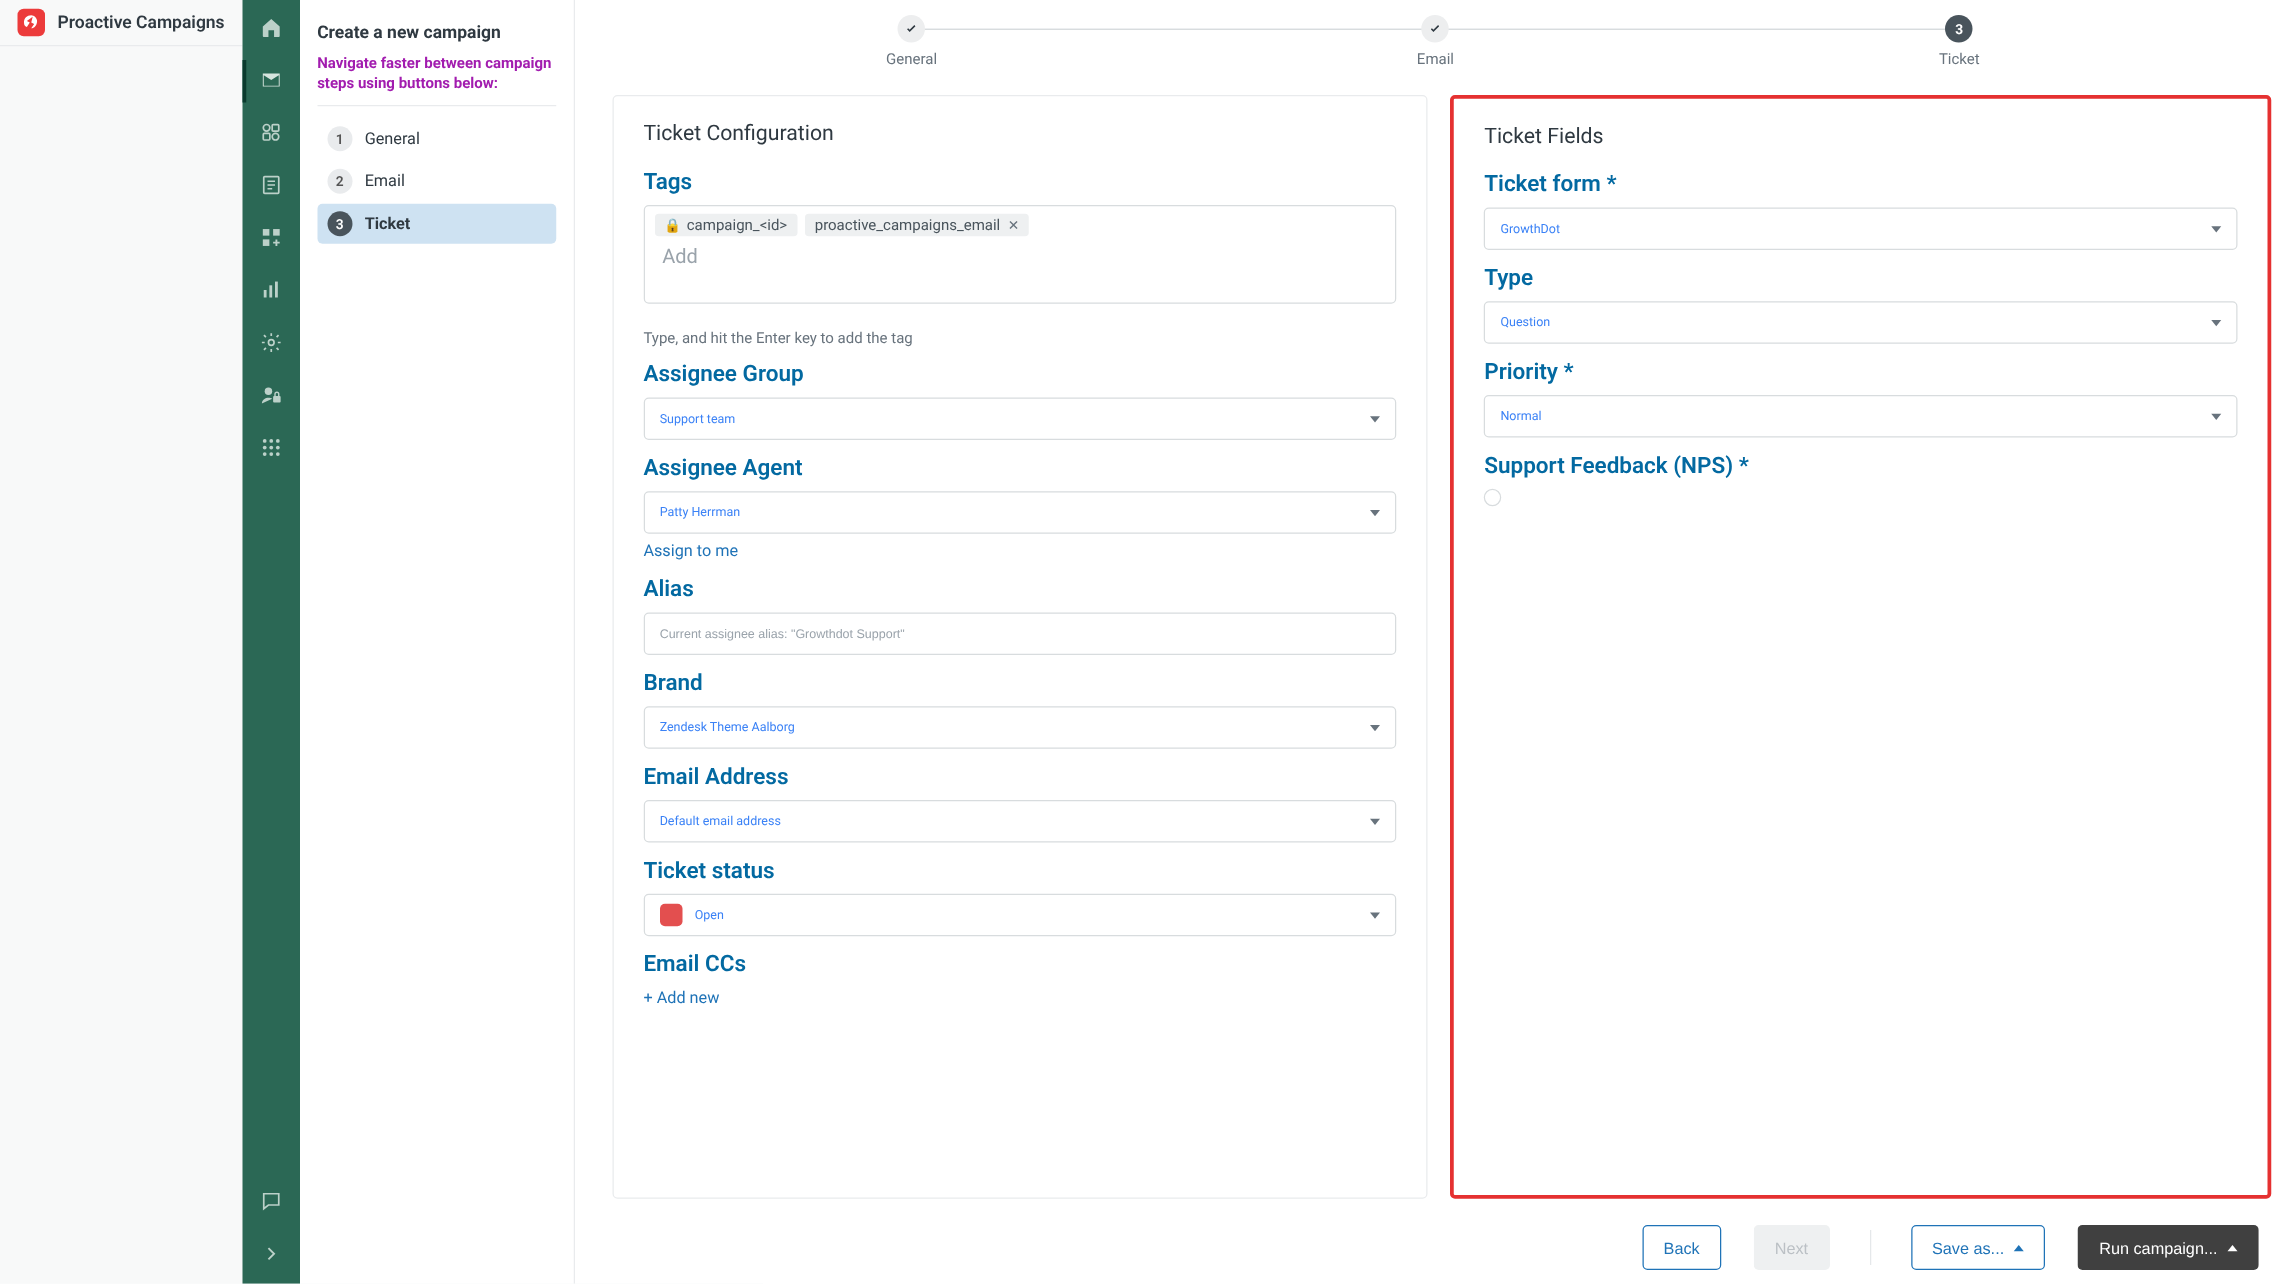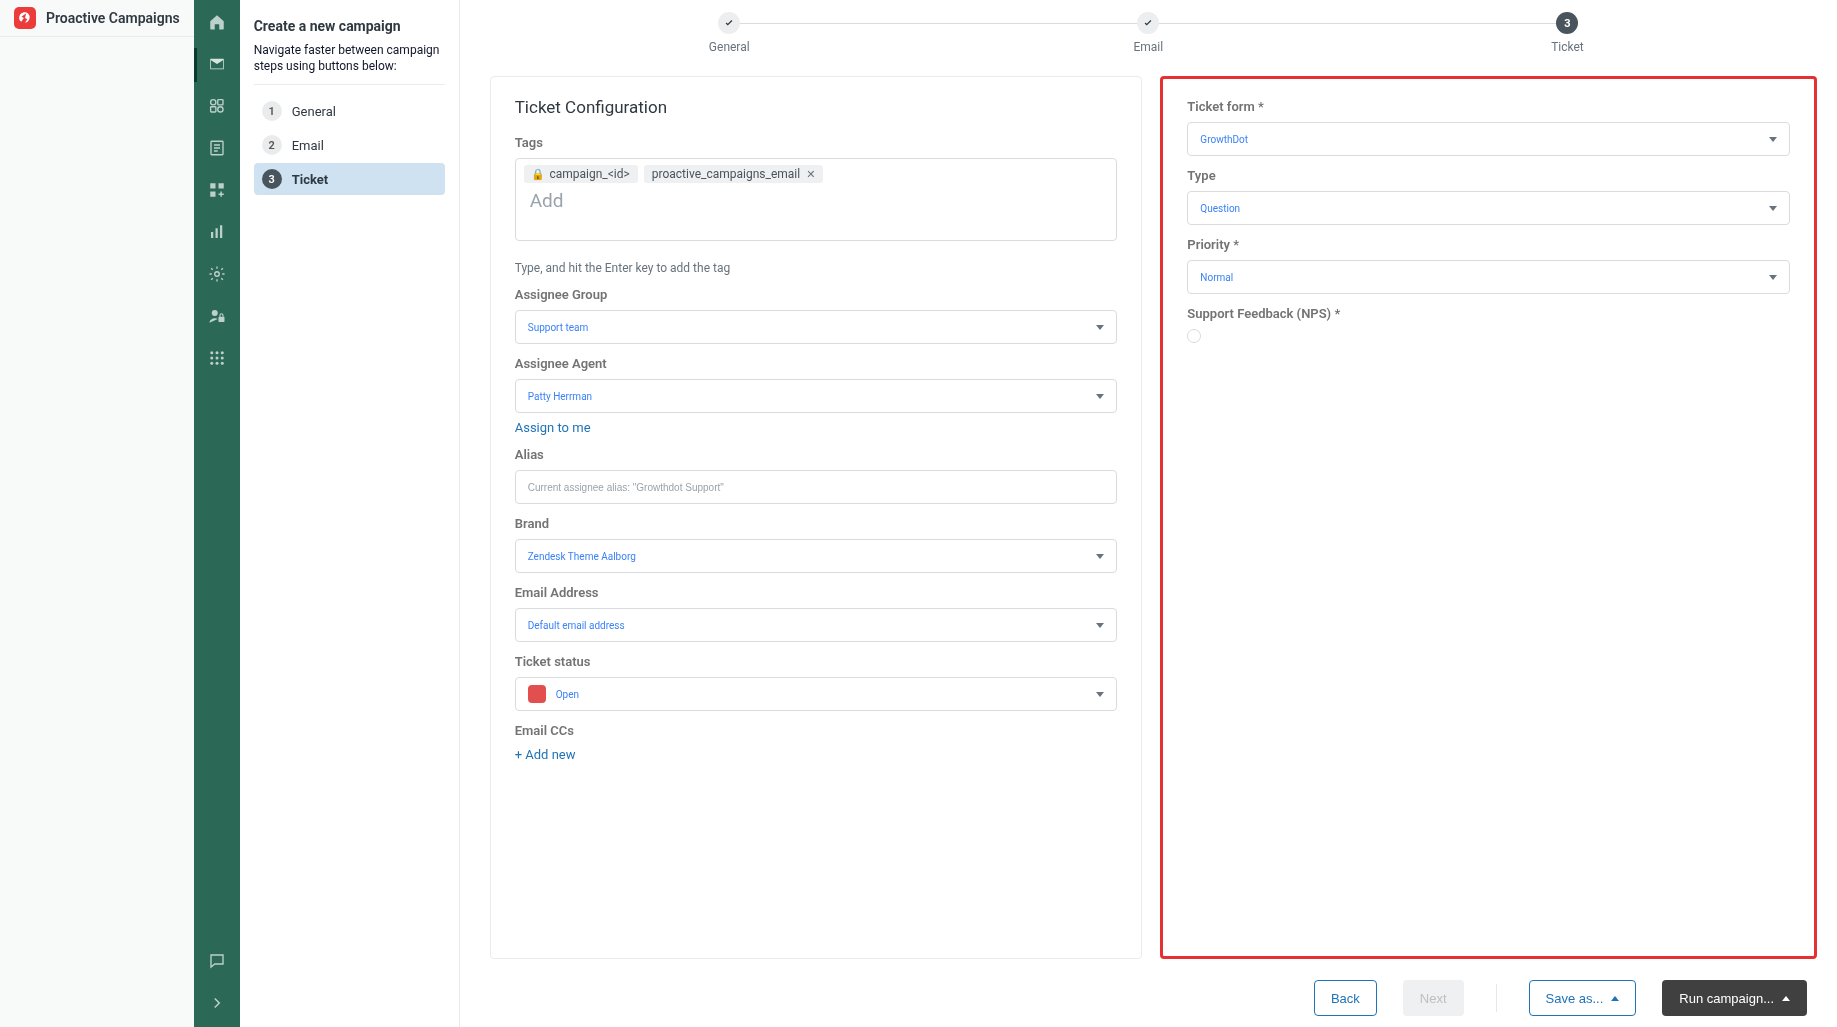--- a/index.html
+++ b/index.html
@@ -13,21 +13,21 @@
 .body { flex: 1; display: flex; min-height: 0; }
 
 .rail { width: 46px; background: #2b6855; display: flex; flex-direction: column; align-items: center; padding-top: 12px; gap: 22px; color: #d6e4de; position: relative; }
 .rail .icon { width: 20px; height: 20px; display:flex; align-items:center; justify-content:center; opacity: .85; cursor: pointer; }
 .rail .icon.active { opacity: 1; }
 .rail .active-mark { position: absolute; left: 0; top: 48px; width: 3px; height: 34px; background: #0b3b2e; }
 .rail .bottom { margin-top: auto; margin-bottom: 14px; display:flex; flex-direction:column; gap: 22px; align-items:center; }
 
 .sidebar { width: 220px; background: #fff; border-right: 1px solid #e9ebed; padding: 18px 14px 0 14px; overflow-y:auto; }
 .sidebar h3 { font-size: 14px; font-weight: 700; margin-bottom: 8px; }
-.sidebar .hint { font-size: 12px; color: #0f172a; line-height: 1.35; border-bottom: 1px solid #e9ebed; padding-bottom: 10px; margin-bottom: 10px; }
+.sidebar .hint { font-size: 12px; color: #a21caf; line-height: 1.35; border-bottom: 1px solid #e9ebed; padding-bottom: 10px; margin-bottom: 10px; font-weight: bold; }
 .step { display: flex; align-items: center; gap: 10px; height: 32px; padding: 0 8px; border-radius: 4px; cursor: pointer; font-size: 13px; margin-bottom: 2px; }
 .step .num { width: 20px; height: 20px; border-radius: 50%; background: #e9ebed; color: #555; display:flex; align-items:center; justify-content:center; font-size: 11px; font-weight:600; }
 .step.active { background: #cee2f2; font-weight: 700; }
 .step.active .num { background: #49545c; color: #fff; }
 
 .main { flex: 1; background: #fff; display: flex; flex-direction: column; min-width: 0; }
 .stepper { display: flex; align-items: center; padding: 12px 60px 0 60px; }
 .stepper .seg { flex: 1; display: flex; flex-direction: column; align-items: center; position: relative; }
 .stepper .dot { width: 22px; height: 22px; border-radius: 50%; display:flex; align-items:center; justify-content:center; font-size: 11px; font-weight:700; z-index:1; position:relative; }
 .stepper .dot.done { background: #edeeef; color: #2f3941; }
@@ -35,32 +35,32 @@
 .stepper .lbl { font-size: 12px; color: #68737d; margin-top: 6px; }
 .stepper .line { position: absolute; top: 11px; height: 1px; background: #d8dcde; }
 .stepper .line.l1 { left: 50%; right: -50%; }
 .stepper .line.l2 { left: -50%; right: 50%; }
 
 .panels { flex: 1; display: flex; gap: 18px; padding: 22px 20px 10px 30px; min-height: 0; }
 .panel { flex: 1; border: 1px solid #e9ebed; border-radius: 4px; padding: 20px 24px; overflow-y: auto; }
 .panel.highlight { border: 3px solid #e53131; }
 .panel h2 { font-size: 17px; font-weight: 400; color: #2f3941; margin-bottom: 18px; }
 .fld { margin-bottom: 12px; }
-.fld label { display: block; font-size: 13px; font-weight: 600; margin-bottom: 8px; color: #737373; }
+.fld label { display: block; font-size: 18px; font-weight: 600; margin-bottom: 8px; color: #0369a1; }
 .select, .textinput { width: 100%; height: 34px; border: 1px solid #d8dcde; border-radius: 4px; background: #fff; padding: 0 28px 0 12px; font-size: 10px; color: #3b82f6; display:flex; align-items:center; position:relative; cursor:pointer; }
 .select::after { content: ""; position: absolute; right: 12px; top: 14px; border-left: 4px solid transparent; border-right: 4px solid transparent; border-top: 5px solid #68737d; }
 .textinput { cursor: text; }
 .textinput::placeholder { color: #9aa3ab; }
 
 .tagbox { border: 1px solid #d8dcde; border-radius: 4px; padding: 6px 8px 28px 8px; min-height: 60px; }
 .tagrow { display:flex; gap:6px; align-items:center; margin-bottom: 6px; flex-wrap:wrap;}
 .tag { display: inline-flex; align-items: center; gap: 4px; background: #eef0f1; border-radius: 3px; padding: 2px 8px; font-size: 12px; color: #49545c; }
 .tag .lock { font-size: 11px; }
 .tag .x { font-size: 11px; cursor:pointer; color:#68737d; margin-left:2px;}
-.tagadd { font-size: 19px; color: #9aa3ab; padding-left: 6px; }
+.tagadd { font-size: 16px; color: #9aa3ab; padding-left: 6px; }
 .taghint { font-size: 12px; color: #68737d; margin-top: 20px; }
 
 .link { color: #1f73b7; font-size: 13px; cursor: pointer; }
 .link.plus::before { content: "+ "; color: #1f73b7; }
 
 .status-sw { width: 18px; height: 18px; border-radius: 4px; background: #e34f4f; margin-right: 10px; display:inline-block; vertical-align:middle;}
 .select.withsw{display:flex;align-items:center;}
 
 .checkbox { width: 14px; height: 14px; border: 1px solid #d8dcde; border-radius: 50%; display:inline-block; }
 
@@ -271,20 +271,21 @@
               </div>
           </div>
 
           <div class="fld">
             <label>Email CCs</label>
             <span class="link plus">Add new</span>
           </div>
         </div>
 
         <div class="panel highlight">
+          <h2>Ticket Fields</h2>
 
           <div class="fld">
             <label>Ticket form *</label>
             <div class="select">GrowthDot</div>
           </div>
           <div class="fld">
             <label>Type</label>
             <div class="select">Question</div>
           </div>
           <div class="fld">

